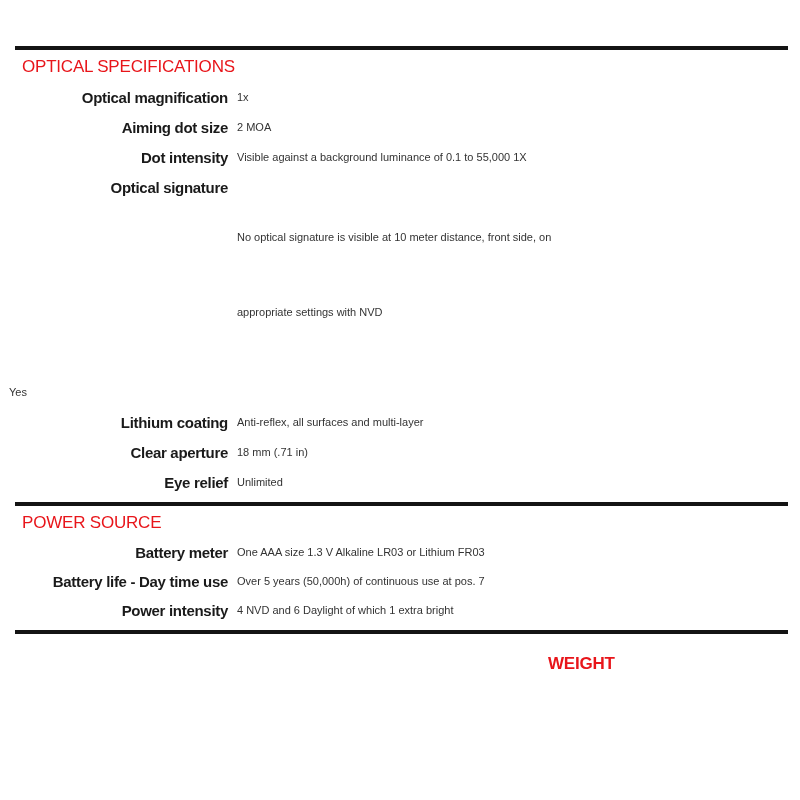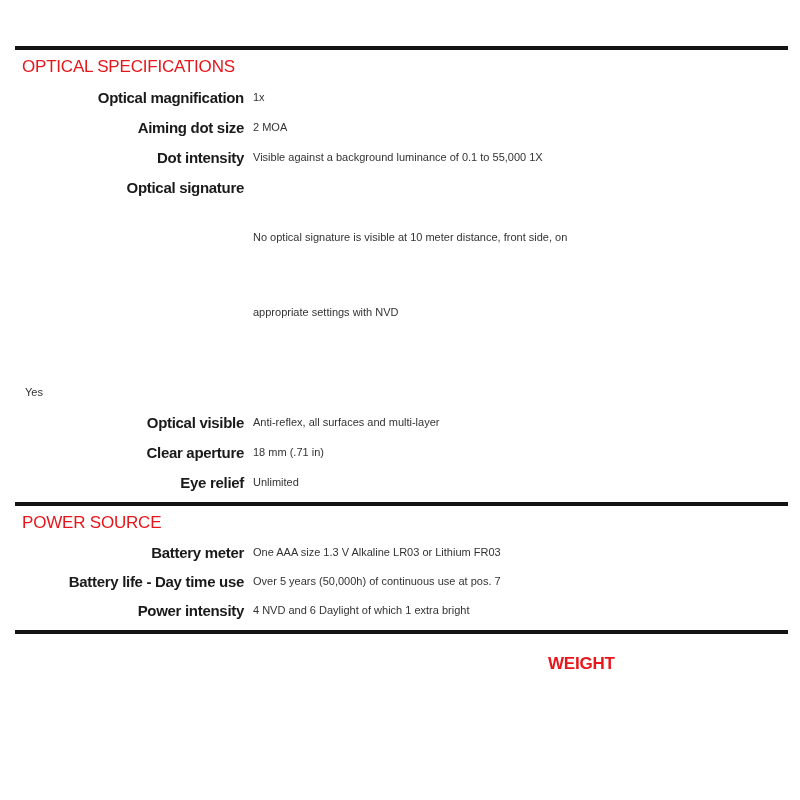--- a/index.html
+++ b/index.html
@@ -47,21 +47,20 @@
     letter-spacing:-0.2px;
   }
 
   .spec-table{margin-top:8px;}
   .spec-table.power{margin-top:9px;}
 
   .spec-row{
     display:flex;
     align-items:flex-start;
     margin-bottom:5px;
-    padding-left:16px;
   }
   .power .spec-row{margin-bottom:8px;}
   .spec-label{
     flex:0 0 228px;
     text-align:right;
     font-weight:bold;
     color:var(--label-color);
     font-size:15px;
     line-height:25px;
     letter-spacing:-0.3px;
@@ -120,21 +119,21 @@
       <div class="spec-label">Optical signature</div>
       <div class="spec-value">
         <div>No optical signature is visible at 10 meter distance, front side, on</div>
         <div>appropriate settings with NVD</div>
       </div>
     </div>
     <div class="spec-row">
       <div class="spec-value">Yes</div>
     </div>
     <div class="spec-row">
-      <div class="spec-label">Optical visible</div>
+      <div class="spec-label">Lithium coating</div>
       <div class="spec-value">Anti-reflex, all surfaces and multi-layer</div>
     </div>
     <div class="spec-row">
       <div class="spec-label">Clear aperture</div>
       <div class="spec-value">18 mm (.71 in)</div>
     </div>
     <div class="spec-row">
       <div class="spec-label">Eye relief</div>
       <div class="spec-value">Unlimited</div>
     </div>

